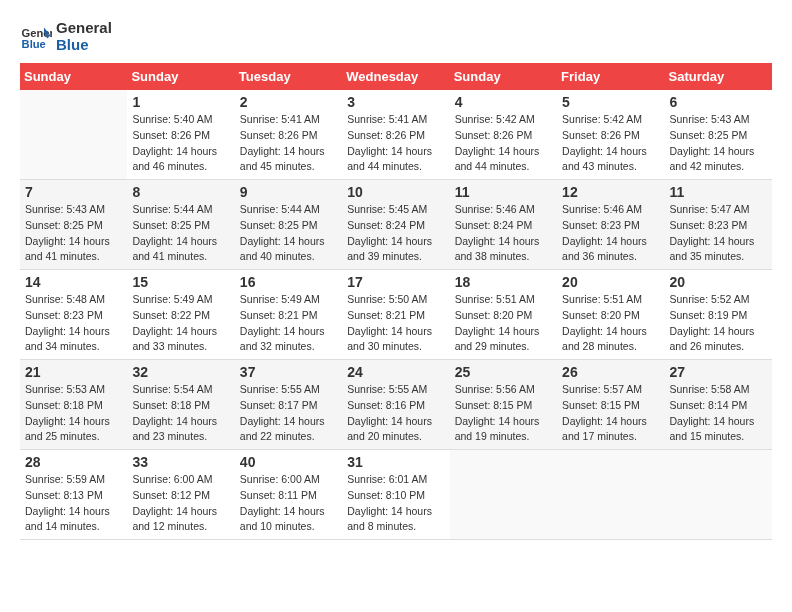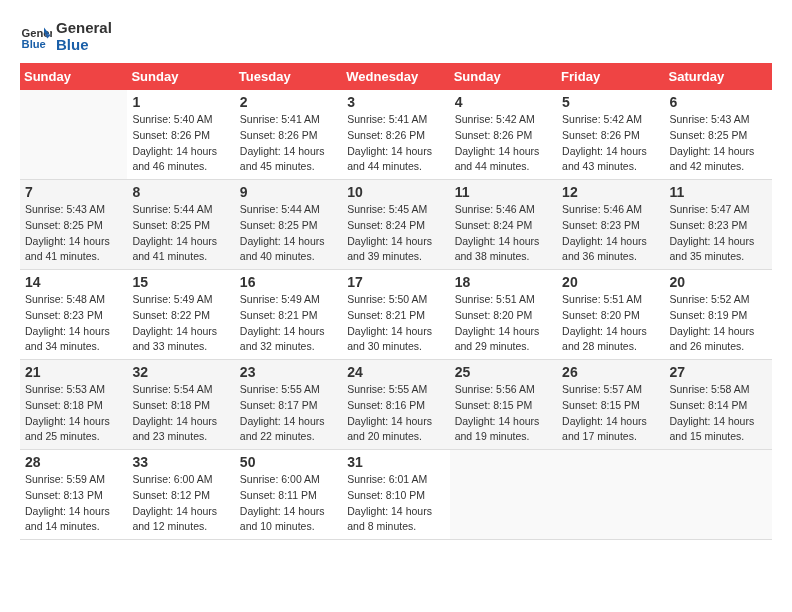--- a/index.html
+++ b/index.html
@@ -206,21 +206,21 @@
       <tr>
         <td>
           <span class="day-num">21</span>
           <div class="day-info">Sunrise: 5:53 AM<br>Sunset: 8:18 PM<br>Daylight: 14 hours and 25 minutes.</div>
         </td>
         <td>
           <span class="day-num">32</span>
           <div class="day-info">Sunrise: 5:54 AM<br>Sunset: 8:18 PM<br>Daylight: 14 hours and 23 minutes.</div>
         </td>
         <td>
-          <span class="day-num">23</span>
+          <span class="day-num">37</span>
           <div class="day-info">Sunrise: 5:55 AM<br>Sunset: 8:17 PM<br>Daylight: 14 hours and 22 minutes.</div>
         </td>
         <td>
           <span class="day-num">24</span>
           <div class="day-info">Sunrise: 5:55 AM<br>Sunset: 8:16 PM<br>Daylight: 14 hours and 20 minutes.</div>
         </td>
         <td>
           <span class="day-num">25</span>
           <div class="day-info">Sunrise: 5:56 AM<br>Sunset: 8:15 PM<br>Daylight: 14 hours and 19 minutes.</div>
         </td>
@@ -236,21 +236,21 @@
       <tr>
         <td>
           <span class="day-num">28</span>
           <div class="day-info">Sunrise: 5:59 AM<br>Sunset: 8:13 PM<br>Daylight: 14 hours and 14 minutes.</div>
         </td>
         <td>
           <span class="day-num">33</span>
           <div class="day-info">Sunrise: 6:00 AM<br>Sunset: 8:12 PM<br>Daylight: 14 hours and 12 minutes.</div>
         </td>
         <td>
-          <span class="day-num">50</span>
+          <span class="day-num">40</span>
           <div class="day-info">Sunrise: 6:00 AM<br>Sunset: 8:11 PM<br>Daylight: 14 hours and 10 minutes.</div>
         </td>
         <td>
           <span class="day-num">31</span>
           <div class="day-info">Sunrise: 6:01 AM<br>Sunset: 8:10 PM<br>Daylight: 14 hours and 8 minutes.</div>
         </td>
         <td class="empty-cell"></td>
         <td class="empty-cell"></td>
         <td class="empty-cell"></td>
       </tr>

